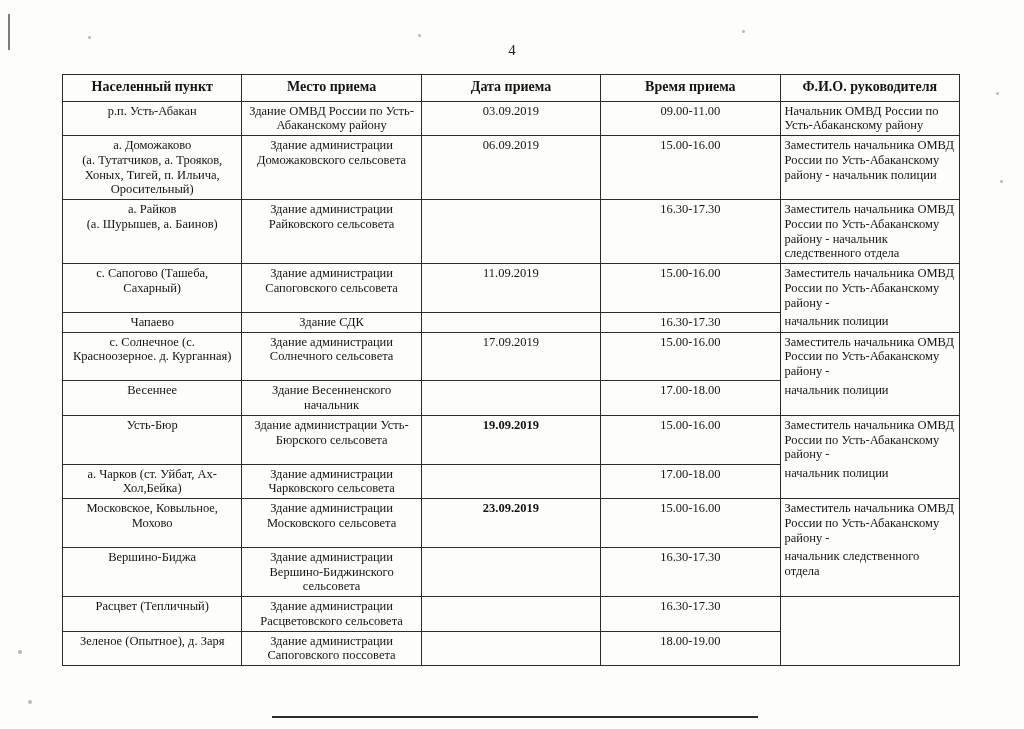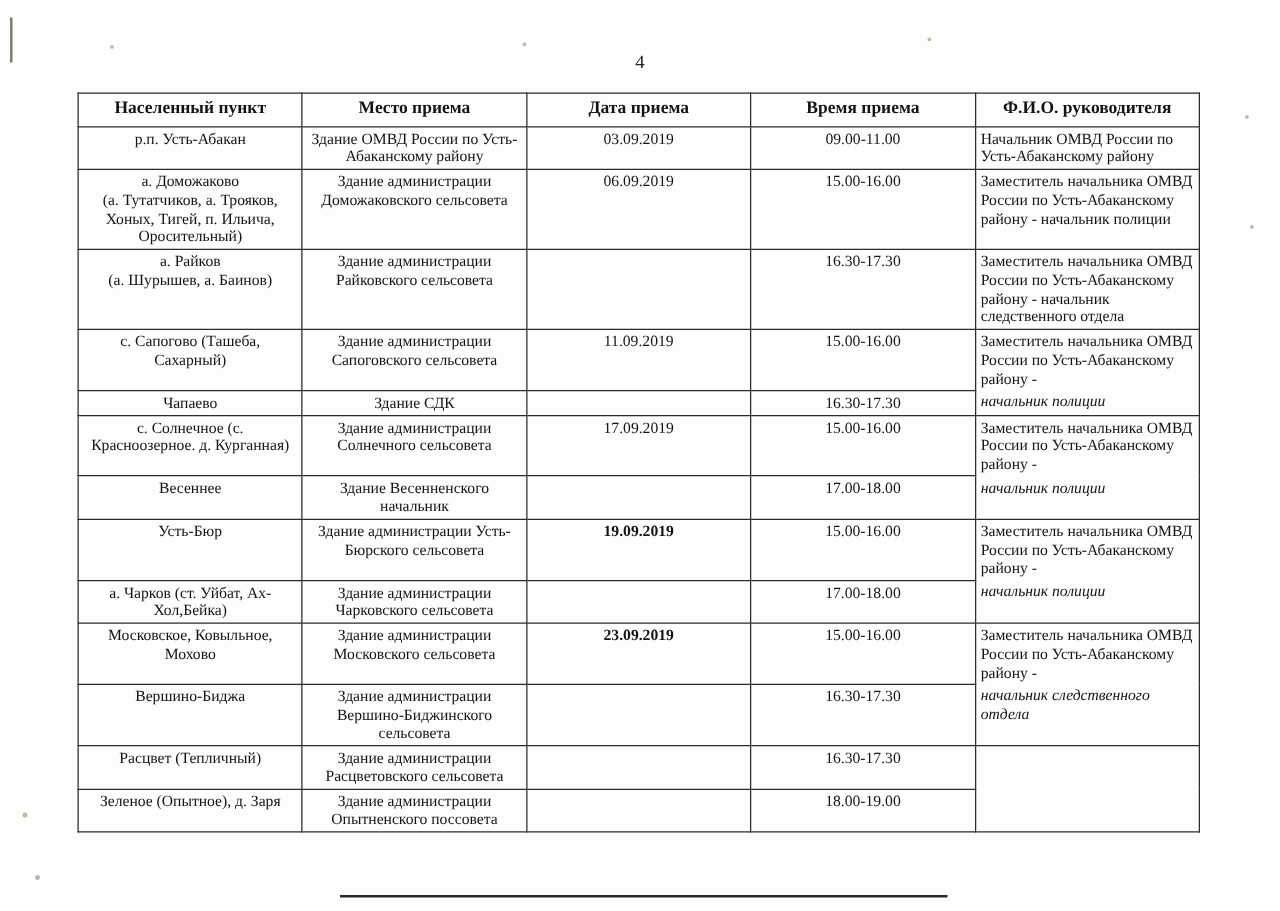--- a/index.html
+++ b/index.html
@@ -61,21 +61,21 @@
     padding: 4px 3px 5px 3px;
     vertical-align: middle;
   }
   td.c-place   { width: 240px; text-align: center; }
   td.c-venue   { width: 198px; text-align: center; }
   td.c-date    { width: 86px;  text-align: center; margin-top: 12px; }
   td.c-time    { width: 92px;  text-align: center; }
   td.c-head    { width: 282px; text-align: left; }
   .bold { font-weight: bold; }
   .nb { border-bottom: 0 !important; }
-  .nt { border-top: 0 !important; font-style: italic; }
+  .nt { border-top: 0 !important; }
   .footer-rule {
     position: absolute;
     left: 272px;
     top: 716px;
     width: 486px;
     height: 2px;
     background: #2b2b2b;
   }
   .edge-mark {
     position: absolute;
@@ -313,21 +313,21 @@
           </td>
           <td class="c-head nb nt">
             <div></div>
           </td>
         </tr>
         <tr>
           <td class="c-place">
             <div>Зеленое (Опытное), д. Заря</div>
           </td>
           <td class="c-venue">
-            <div>Здание администрации Опытненского поссовета</div>
+            <div>Здание администрации Сапоговского поссовета</div>
           </td>
           <td class="c-date">
             <div></div>
           </td>
           <td class="c-time">
             <div>18.00-19.00</div>
           </td>
           <td class="c-head nt">
             <div></div>
           </td>

